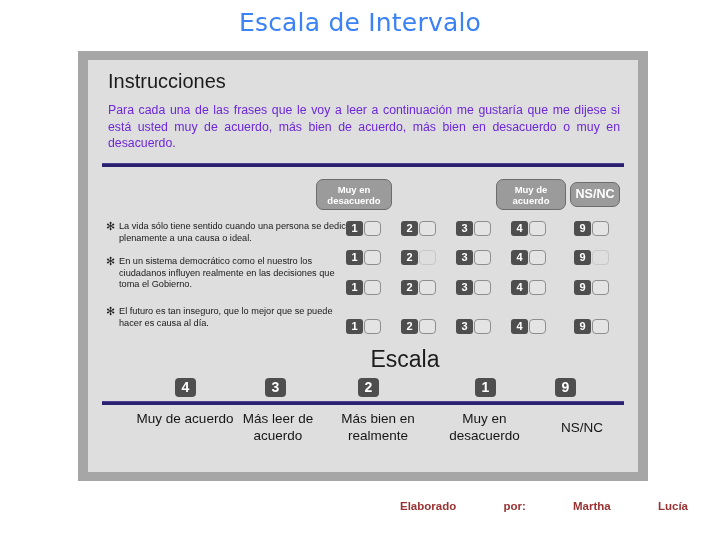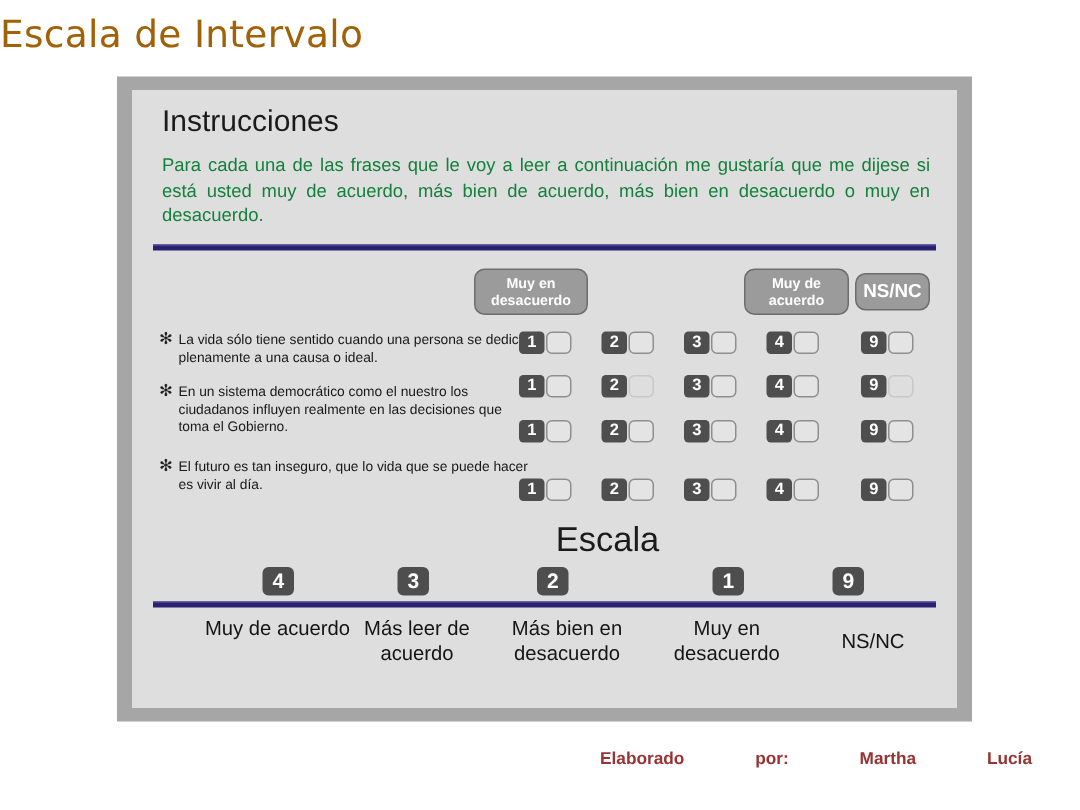--- a/index.html
+++ b/index.html
@@ -14,23 +14,23 @@
     overflow: hidden;
     position: relative;
   }
 
   
   #slide-title {
     position: absolute;
     top: 8px;
     left: 0;
     width: 720px;
-    text-align: left;
+    text-align: center;
     font-size: 25px;
-    color: #a16207;
+    color: #3b82f6;
     letter-spacing: 0.2px;
     font-family: "DejaVu Sans", sans-serif;
   }
 
   
   #figure-frame {
     position: absolute;
     left: 78px;
     top: 51px;
     width: 570px;
@@ -59,21 +59,21 @@
     color: #1b1b1b;
     font-family: "Liberation Sans", sans-serif;
   }
   #instructions-body {
     position: absolute;
     left: 20px;
     top: 42px;
     width: 512px;
     font-size: 12.3px;
     line-height: 16.5px;
-    color: #15803d;
+    color: #6d28d9;
     text-align: justify;
     font-family: "Liberation Sans", sans-serif;
   }
 
   .rule-navy {
     position: absolute;
     height: 3px;
     background: #2a2070;
     border-top: 1px solid #4b3f93;
   }
@@ -237,21 +237,21 @@
     <div class="statement" id="statement-1">
       <span class="bullet">✻</span>
       <span class="stext">La vida sólo tiene sentido cuando una persona se dedica plenamente a una causa o ideal.</span>
     </div>
     <div class="statement" id="statement-2">
       <span class="bullet">✻</span>
       <span class="stext">En un sistema democrático como el nuestro los ciudadanos influyen realmente en las decisiones que toma el Gobierno.</span>
     </div>
     <div class="statement" id="statement-3">
       <span class="bullet">✻</span>
-      <span class="stext">El futuro es tan inseguro, que lo vida que se puede hacer es vivir al día.</span>
+      <span class="stext">El futuro es tan inseguro, que lo mejor que se puede hacer es causa al día.</span>
     </div>
 
     <div class="option-cell" style="left:258px; top:161px;">
       <span class="opt-num">1</span>
       <span class="opt-box"></span>
     </div>
     <div class="option-cell" style="left:313px; top:161px;">
       <span class="opt-num">2</span>
       <span class="opt-box"></span>
     </div>
@@ -336,21 +336,21 @@
     <div class="scale-chip" style="left:87px;">4</div>
     <div class="scale-chip" style="left:177px;">3</div>
     <div class="scale-chip" style="left:270px;">2</div>
     <div class="scale-chip" style="left:387px;">1</div>
     <div class="scale-chip" style="left:467px;">9</div>
 
     <div class="rule-navy" id="rule-bottom"></div>
 
     <div class="scale-label" style="left:48px;  width:98px;">Muy de acuerdo</div>
     <div class="scale-label" style="left:138px; width:104px;">Más leer de acuerdo</div>
-    <div class="scale-label" style="left:239px; width:102px;">Más bien en desacuerdo</div>
+    <div class="scale-label" style="left:239px; width:102px;">Más bien en realmente</div>
     <div class="scale-label" style="left:344px; width:105px;">Muy en desacuerdo</div>
     <div class="scale-label" style="left:450px; width:88px; top:360px;">NS/NC</div>
 
   </div>
 </div>
 
 <div id="footer-credit">
   <span class="line1">Elaborado por: Martha Lucía</span>
 </div>
 

